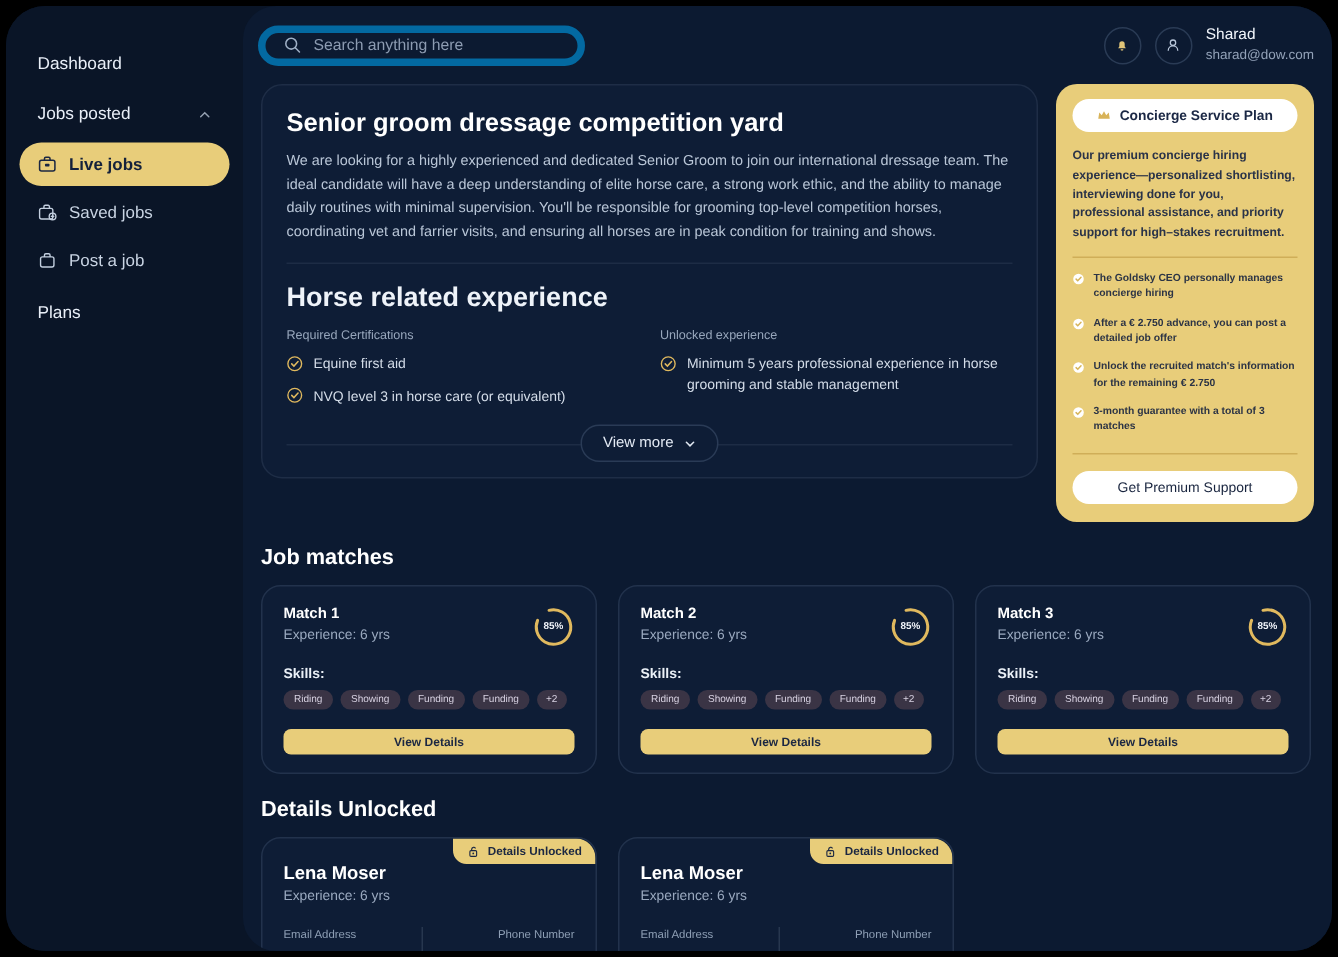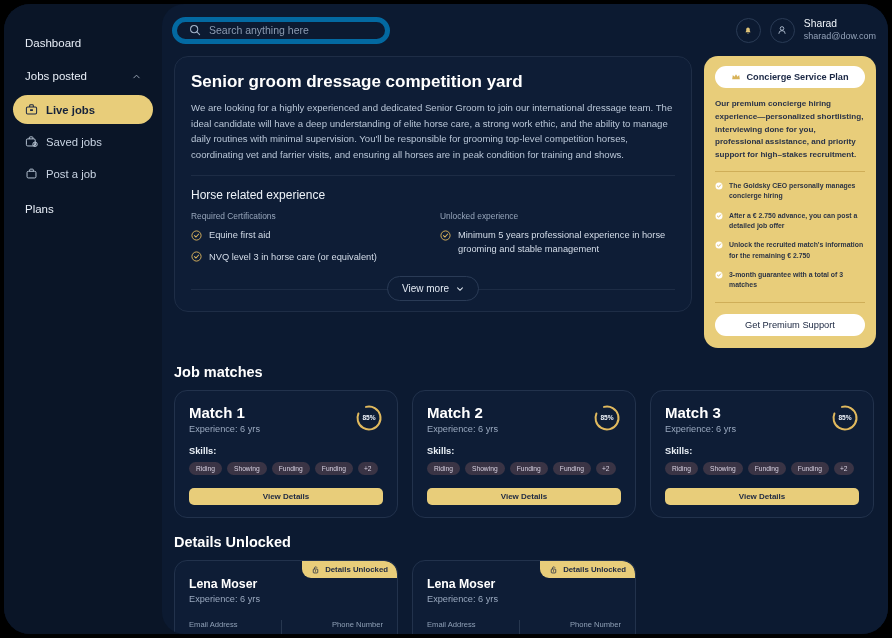--- a/index.html
+++ b/index.html
@@ -109,21 +109,21 @@
     flex: 1; min-width: 0;
     background: #0e1d36; border: 1px solid #1e2d46;
     border-radius: 14px; padding: 15px 16px 0 16px;
   }
   .job-title { color: #ffffff; font-size: 17px; font-weight: 700; }
   .job-desc {
     color: #b9c6d7; font-size: 9.6px; line-height: 1.62;
     margin-top: 8px;
   }
   .hr { height: 1px; background: #1d2c45; margin: 13px 0 0 0; }
-  .sec-title { color: #eef3f9; font-size: 12px; font-weight: 400; margin-top: 12px; }
+  .sec-title { color: #eef3f9; font-size: 18px; font-weight: 700; margin-top: 12px; }
   .cols { display: flex; gap: 14px; margin-top: 9px; }
   .col { flex: 1; min-width: 0; }
   .col-h { color: #97a6bb; font-size: 8.4px; }
   .chk-row { display: flex; gap: 7px; margin-top: 8px; align-items: flex-start; }
   .chk { width: 11px; height: 11px; flex: 0 0 11px; margin-top: .5px; }
   .chk-t { color: #d4dde9; font-size: 9.3px; line-height: 1.45; }
   .vm-wrap { display: flex; justify-content: center; position: relative; margin-top: 12px; }
   .vm-line { position: absolute; left: 0; right: 0; top: 50%; height: 1px; background: #1d2c45; }
   .vm {
     position: relative; background: #0e1d36;
@@ -163,21 +163,21 @@
 
   
   .cards { display: flex; gap: 14px; }
   .mcard {
     width: 224px; flex: 0 0 224px;
     background: #0e1d36; border: 1px solid #22324c;
     border-radius: 13px; padding: 13px 14px 12px 14px;
     position: relative;
   }
   .mc-top { display: flex; justify-content: space-between; align-items: flex-start; }
-  .mc-name { color: #ffffff; font-size: 15px; font-weight: 700; }
+  .mc-name { color: #ffffff; font-size: 10px; font-weight: 700; }
   .mc-exp { color: #9aa9bf; font-size: 9.2px; margin-top: 3px; }
   .ring { width: 28px; height: 28px; flex: 0 0 28px; position: relative; }
   .ring svg { transform: rotate(-105deg); }
   .ring .pc {
     position: absolute; inset: 0; display: flex;
     align-items: center; justify-content: center;
     color: #f0f4fa; font-size: 6.6px; font-weight: 700;
   }
   .sk-lbl { color: #eaf0f7; font-size: 9.3px; font-weight: 700; margin-top: 12px; }
   .chips { display: flex; gap: 5px; margin-top: 6px; flex-wrap: nowrap; }

